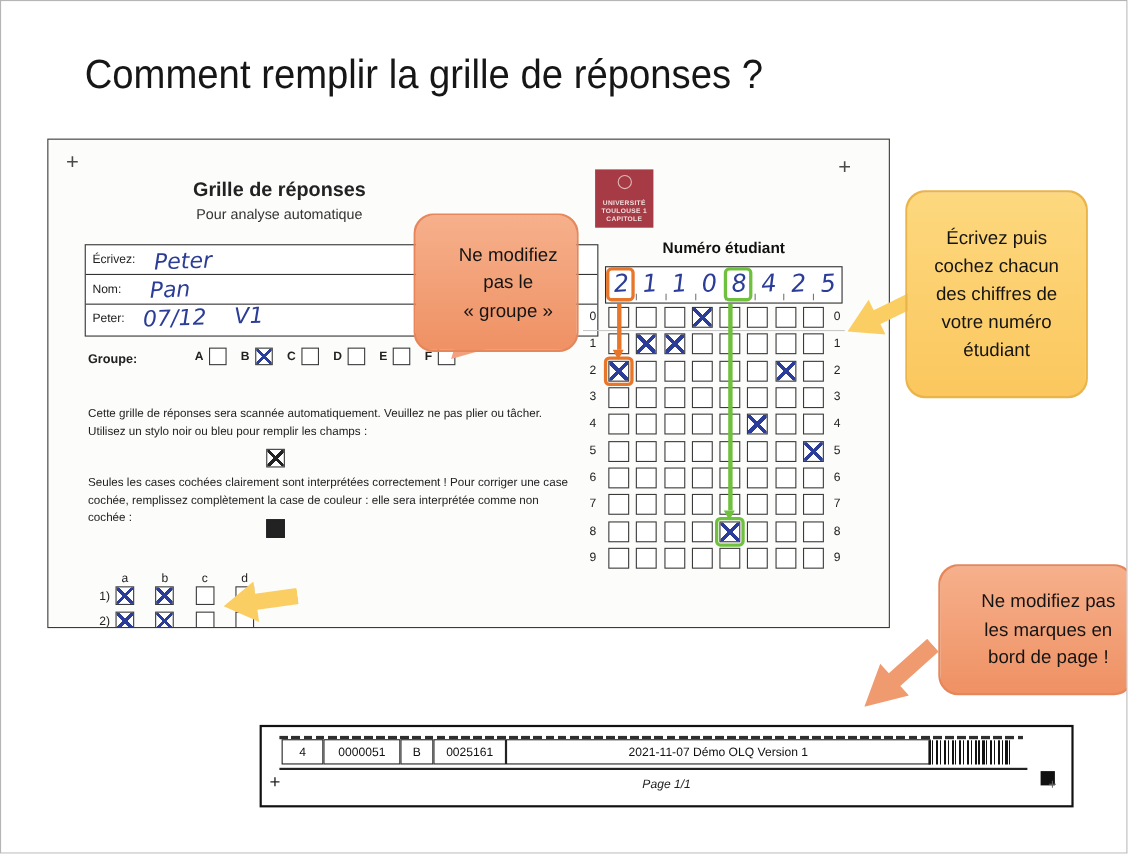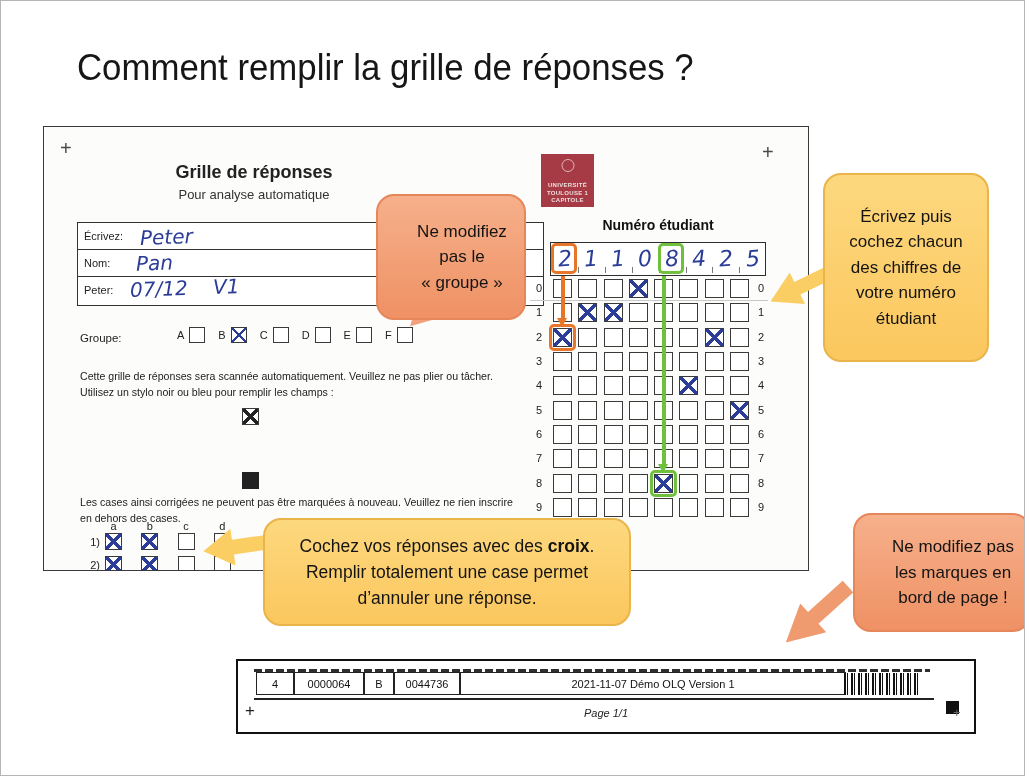--- a/index.html
+++ b/index.html
@@ -32,21 +32,21 @@
                 font-size:6px; font-weight:bold; letter-spacing:.3px; line-height:1.2; }
 
   .fields { position:absolute; left:33px; top:95px; width:467px; height:84px;
             border:1px solid #333; box-sizing:border-box; background:#fff; }
   .field-row { position:relative; height:27px; border-bottom:1px solid #333; box-sizing:border-box; }
   .field-row:last-child { border-bottom:none; }
   .field-label { position:absolute; left:6px; top:7px; font-size:11px; color:#222; }
   .hw { font-family:"DejaVu Sans", sans-serif; font-style:italic; color:#2b3d96;
         position:absolute; white-space:pre; transform:rotate(-2deg); }
 
-  .group-row { position:absolute; left:36px; top:201px; height:20px; }
+  .group-row { position:absolute; left:36px; top:190px; height:20px;font-weight:bold; }
   .group-label { font-size:11.5px; color:#222; }
   .group-opts { position:absolute; left:97px; top:-1px; display:flex; gap:13px; }
   .opt { display:flex; align-items:center; gap:5px; font-size:11px; color:#222; }
 
   .cb { box-sizing:border-box; border:1.6px solid #3a3a3a; background:#fff; display:inline-block; flex:none; }
   .cb16 { width:16px; height:16px; } .cb17 { width:17px; height:17px; } .cb19 { width:19px; height:19px; }
   .x-blue  { background-image:linear-gradient(45deg,transparent 43%,#2b3d96 43%,#2b3d96 57%,transparent 57%),
                               linear-gradient(135deg,transparent 43%,#2b3d96 43%,#2b3d96 57%,transparent 57%); }
   .x-black { background-image:linear-gradient(45deg,transparent 43%,#222 43%,#222 57%,transparent 57%),
                               linear-gradient(135deg,transparent 43%,#222 43%,#222 57%,transparent 57%); }
@@ -176,23 +176,24 @@
           <div class="opt">
             <span>F</span>
             <div class="cb cb16"></div>
           </div>
         </div>
     </div>
 
     <p class="instr i1">Cette grille de réponses sera scannée automatiquement. Veuillez ne pas plier ou tâcher.
 Utilisez un stylo noir ou bleu pour remplir les champs :</p>
     <span class="cb cb17 x-black sample1"></span>
+    <p class="instr i2">Seules les cases cochées clairement sont interprétées correctement ! Pour corriger une case
+cochée, remplissez complètement la case de couleur : elle sera interprétée comme non
+cochée :</p>
     <span class="cb cb17 filled sample2"></span>
-    <p class="instr i3">Les cases ainsi corrigées ne peuvent pas être marquées à nouveau. Veuillez ne rien inscrire
-en dehors des cases.</p>
 
     <div id="answers">
         <div style="position: absolute; left: 61px; top: 393px; width: 17px; text-align: center; font-size: 11px; color: rgb(34, 34, 34);">a</div>
         <div style="position: absolute; left: 97.3px; top: 393px; width: 17px; text-align: center; font-size: 11px; color: rgb(34, 34, 34);">b</div>
         <div style="position: absolute; left: 133.6px; top: 393px; width: 17px; text-align: center; font-size: 11px; color: rgb(34, 34, 34);">c</div>
         <div style="position: absolute; left: 169.9px; top: 393px; width: 17px; text-align: center; font-size: 11px; color: rgb(34, 34, 34);">d</div>
         <div style="position: absolute; left: 32px; top: 409px; width: 24px; text-align: right; font-size: 11px; color: rgb(34, 34, 34);">1)</div>
         <div class="cb cb17 x-blue" style="position: absolute; left: 61px; top: 406px;"></div>
         <div class="cb cb17 x-blue" style="position: absolute; left: 97.3px; top: 406px;"></div>
         <div class="cb cb17" style="position: absolute; left: 133.6px; top: 406px;"></div>
@@ -334,23 +335,23 @@
         <div class="hl-rect" style="left: 606px; top: 342.8px; width: 27px; height: 27px; border-color: rgb(111, 193, 61);"></div>
         <div class="hl-line" style="left: 617.5px; top: 149px; height: 187.8px; background: rgb(111, 193, 61);"></div>
         <div class="hl-head" style="left: 614px; top: 336.8px; border-top-color: rgb(111, 193, 61);"></div>
       </div>
   </div>
 
   <div class="strip">
     <div class="strip-band"></div>
     <div class="strip-table" id="strip-table">
         <div class="strip-cell" style="width: 38px;">4</div>
-        <div class="strip-cell" style="width: 70px;">0000064</div>
+        <div class="strip-cell" style="width: 70px;">0000051</div>
         <div class="strip-cell" style="width: 30px;">B</div>
-        <div class="strip-cell" style="width: 66px;">0044736</div>
+        <div class="strip-cell" style="width: 66px;">0025161</div>
         <div class="strip-cell" style="width: 386px;">2021-11-07 Démo OLQ Version 1</div>
       </div>
     <div class="barcode"></div>
     <div class="strip-line"></div>
     <span class="strip-plus">+</span>
     <div class="strip-page">Page 1/1</div>
     <div class="strip-square"></div>
     <span class="strip-square-plus">+</span>
   </div>
 
@@ -358,20 +359,17 @@
   <div class="arrow" id="ar2"></div>
   <div class="arrow" id="ar3"></div>
   <div class="arrow" id="ar4"></div>
 
   <div class="callout co-orange" id="co1">
     <span>Ne modifiez pas le «&nbsp;groupe&nbsp;»</span>
   </div>
   <div class="callout co-yellow" id="co2">
     <span>Écrivez puis cochez chacun des chiffres de votre numéro étudiant</span>
   </div>
-  <div class="callout co-yellow" id="co3">
-    <span><span>Cochez vos réponses avec des </span><b>croix</b><span>. Remplir totalement une case permet d’annuler une réponse.</span></span>
-  </div>
   <div class="callout co-orange" id="co4">
     <span>Ne modifiez pas les marques en bord de page !</span>
   </div>
 
 </div>
 
 </body></html>

